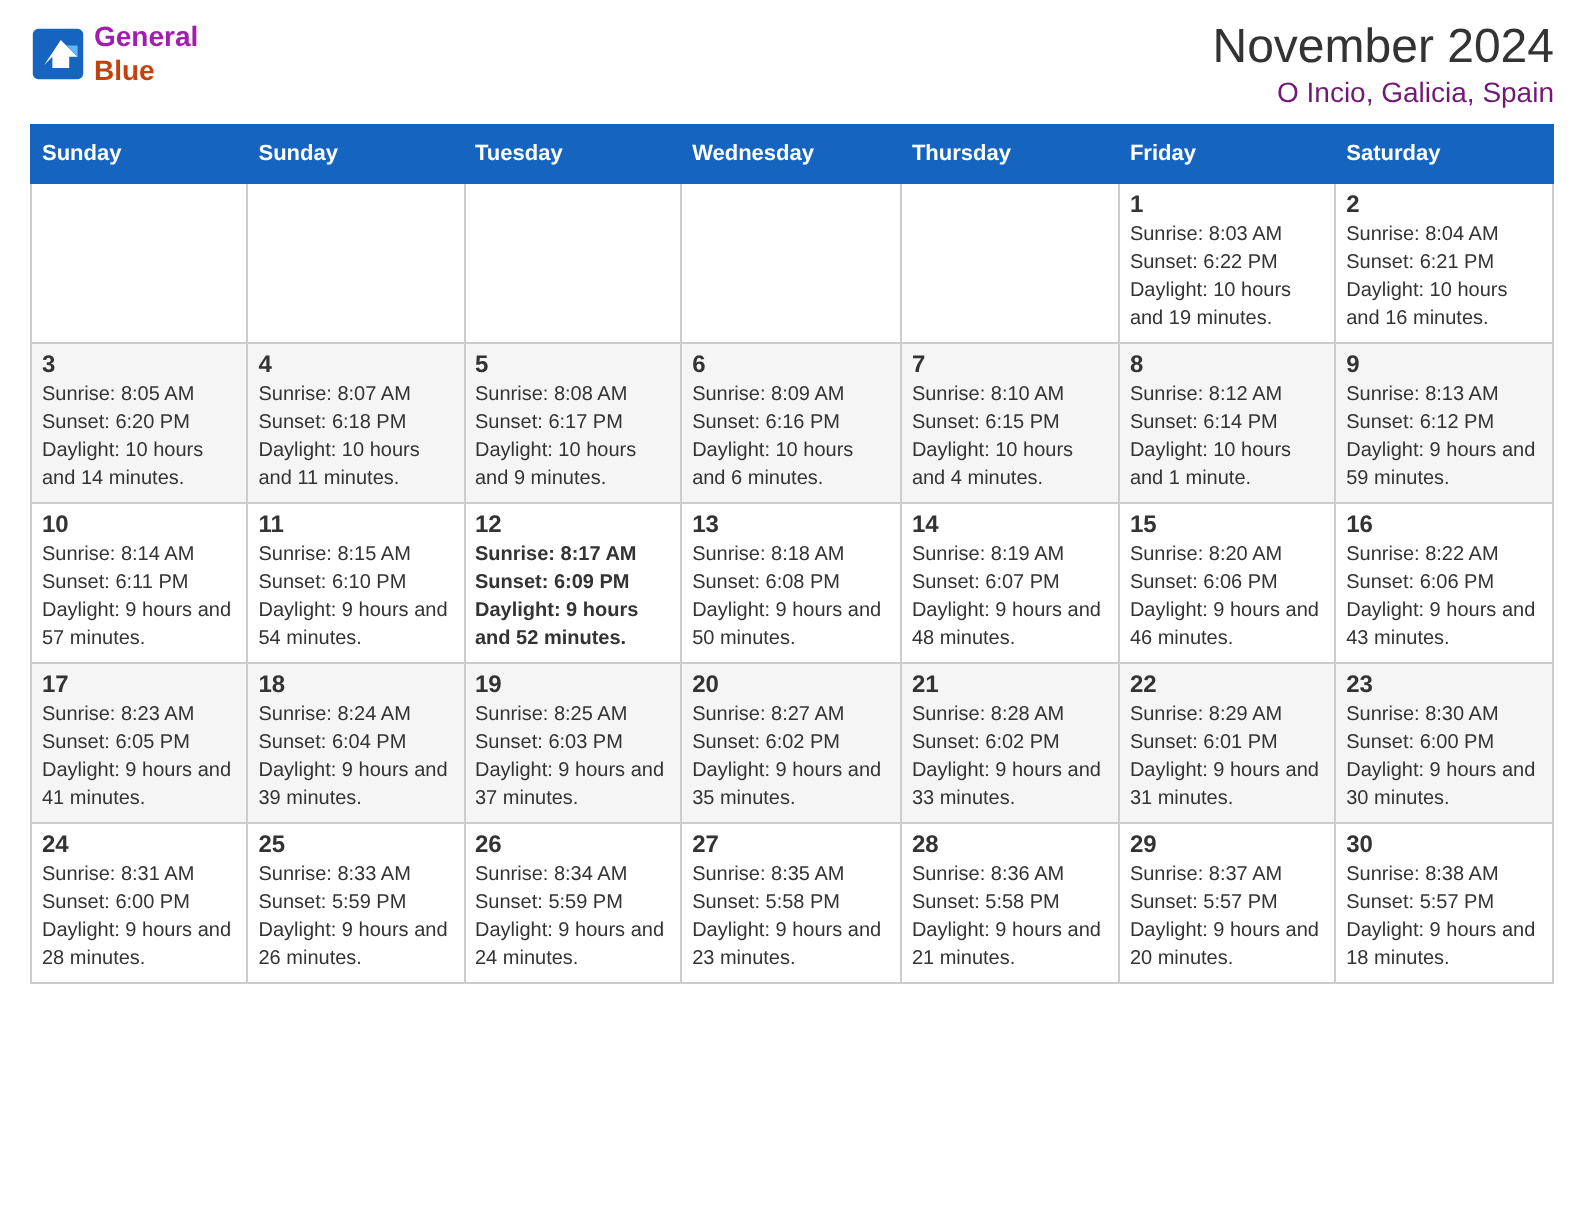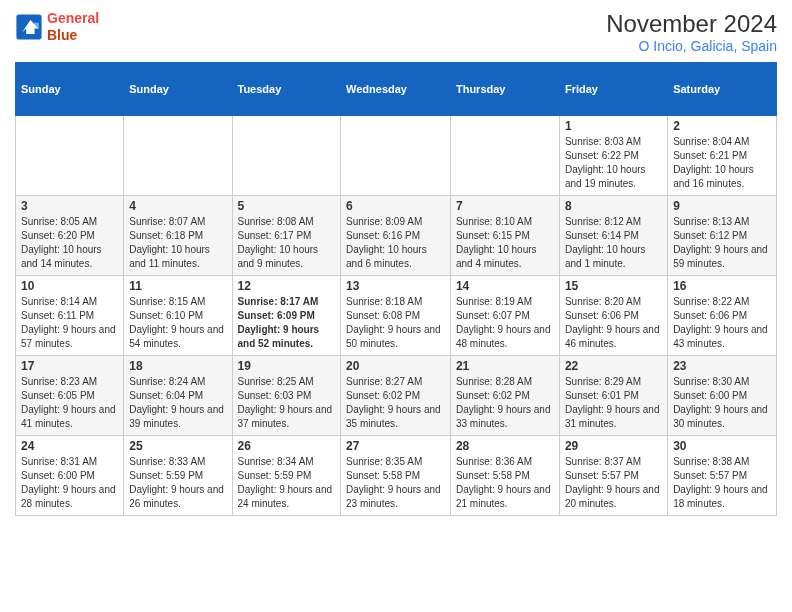--- a/index.html
+++ b/index.html
@@ -26,48 +26,48 @@
       align-items: center;
       gap: 4px;
     }
     .logo-text {
       font-size: 14px;
       font-weight: bold;
       color: #333;
       line-height: 1.2;
     }
     .logo-text span {
-      color: #ef4444;
+      color: #a21caf;
     }
     .logo-icon {
       width: 28px;
       height: 28px;
     }
     .title-block {
       text-align: right;
     }
     .month-title {
       font-size: 24px;
       font-weight: normal;
       color: #333;
     }
     .location {
       font-size: 14px;
-      color: #3b82f6;
+      color: #701a75;
     }
     .calendar {
       width: 100%;
       border-collapse: collapse;
       font-size: 10px;
     }
     .calendar th {
       background: #1565c0;
       color: #fff;
       text-align: left;
-      padding: 20px 5px;
+      padding: 8px 5px;
       font-size: 11px;
       font-weight: bold;
       border: 1px solid #1565c0;
     }
     .calendar td {
       border: 1px solid #ccc;
       vertical-align: top;
       padding: 3px 5px;
       width: 113px;
       height: 80px;

